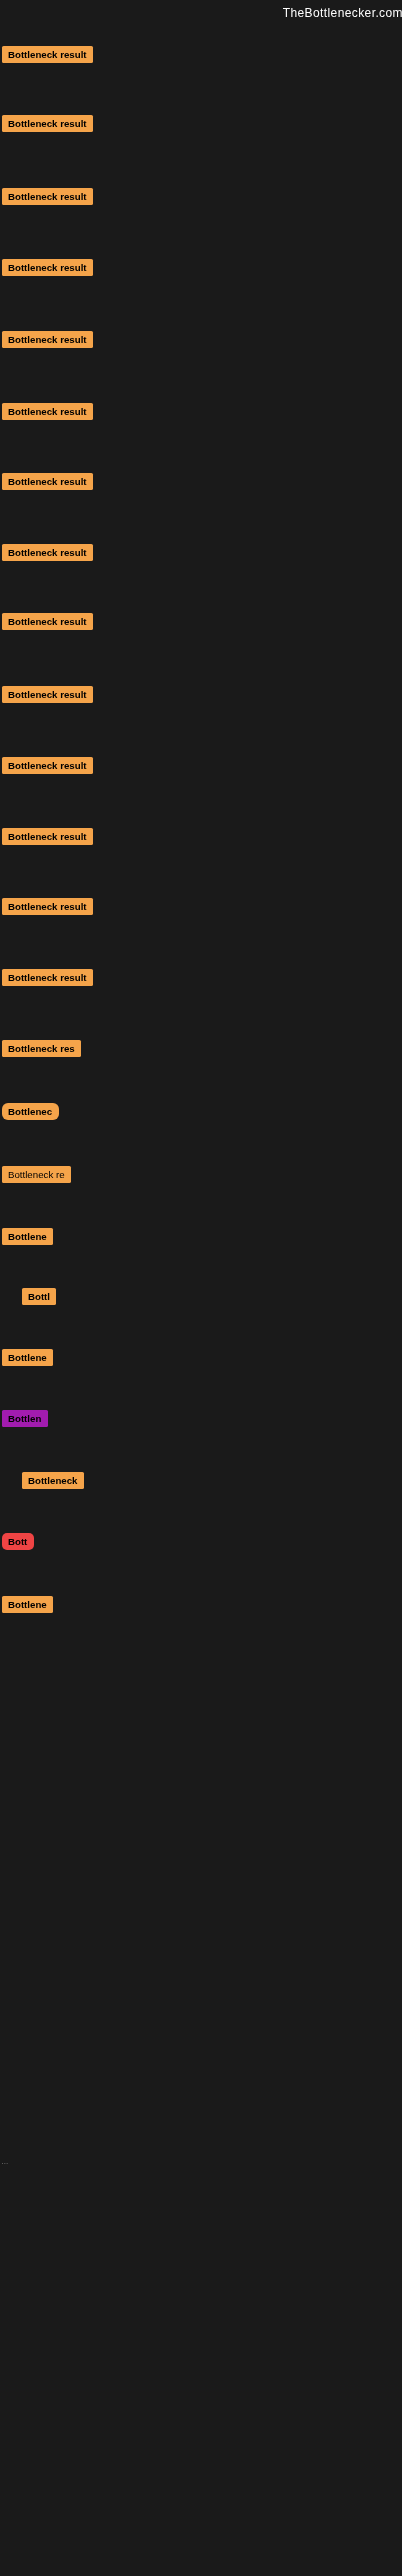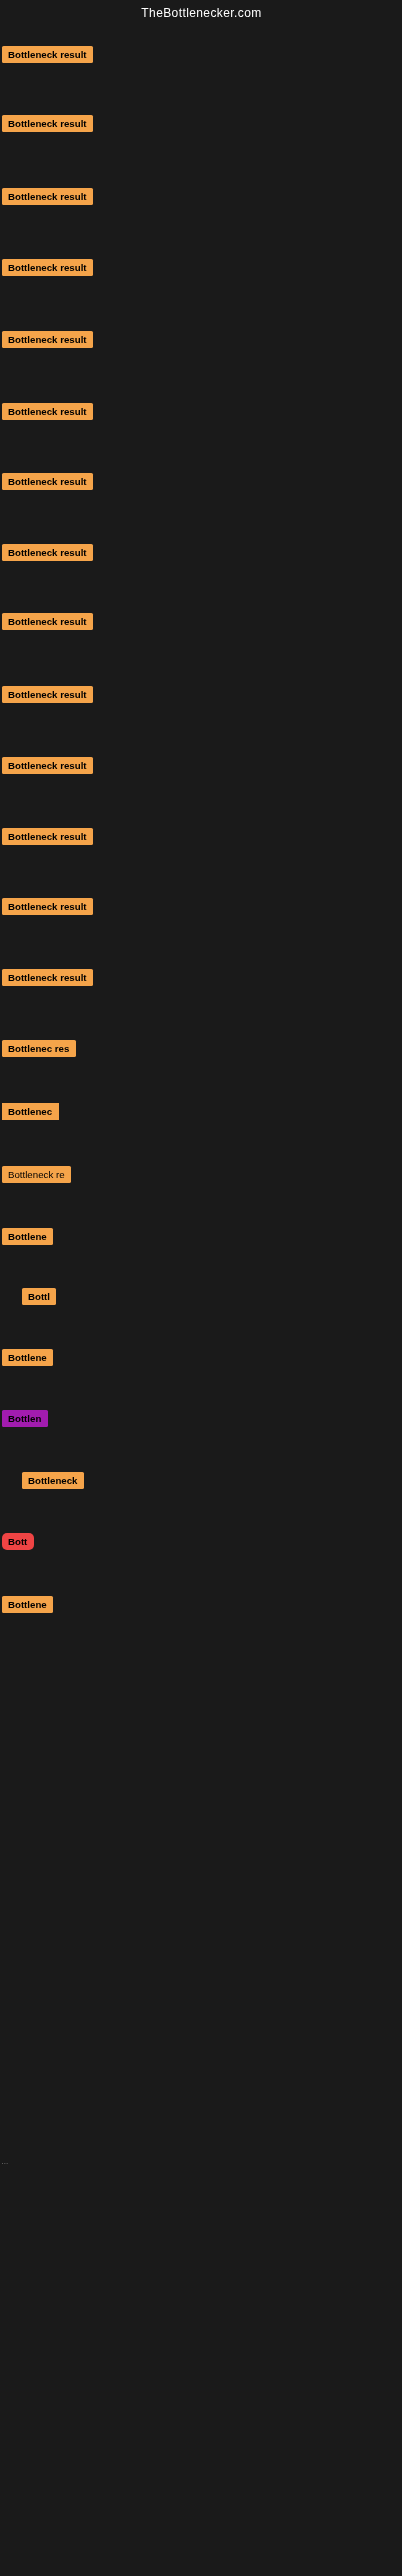--- a/index.html
+++ b/index.html
@@ -10,21 +10,21 @@
 
     body {
       width: 403px;
       min-height: 2576px;
       background-color: #1a1a1a;
       font-family: Arial, sans-serif;
       position: relative;
     }
 
     .site-header {
-      text-align: center;
+      text-align: right;
       padding: 6.4px 0 9.7px 0;
       color: #ffffff;
       font-size: 12px;
       font-weight: normal;
       letter-spacing: 0.4px;
     }
   </style>
 </head>
 <body>
 
@@ -42,22 +42,22 @@
       <div style="position: absolute; top: 331px; left: 1.6px;"><span style="background-color: rgb(245, 164, 74); color: rgb(0, 0, 0); font-size: 9.7px; font-weight: bold; padding: 3.2px 6.4px; display: inline-block; border-radius: 1.6px; white-space: nowrap; overflow: hidden; max-width: 100px;">Bottleneck result</span></div>
       <div style="position: absolute; top: 403px; left: 1.6px;"><span style="background-color: rgb(245, 164, 74); color: rgb(0, 0, 0); font-size: 9.7px; font-weight: bold; padding: 3.2px 6.4px; display: inline-block; border-radius: 1.6px; white-space: nowrap; overflow: hidden; max-width: 100px;">Bottleneck result</span></div>
       <div style="position: absolute; top: 473px; left: 1.6px;"><span style="background-color: rgb(245, 164, 74); color: rgb(0, 0, 0); font-size: 9.7px; font-weight: bold; padding: 3.2px 6.4px; display: inline-block; border-radius: 1.6px; white-space: nowrap; overflow: hidden; max-width: 98px;">Bottleneck result</span></div>
       <div style="position: absolute; top: 544px; left: 1.6px;"><span style="background-color: rgb(245, 164, 74); color: rgb(0, 0, 0); font-size: 9.7px; font-weight: bold; padding: 3.2px 6.4px; display: inline-block; border-radius: 1.6px; white-space: nowrap; overflow: hidden; max-width: 98px;">Bottleneck result</span></div>
       <div style="position: absolute; top: 613px; left: 1.6px;"><span style="background-color: rgb(245, 164, 74); color: rgb(0, 0, 0); font-size: 9.7px; font-weight: bold; padding: 3.2px 6.4px; display: inline-block; border-radius: 1.6px; white-space: nowrap; overflow: hidden; max-width: 97px;">Bottleneck result</span></div>
       <div style="position: absolute; top: 686px; left: 1.6px;"><span style="background-color: rgb(245, 164, 74); color: rgb(0, 0, 0); font-size: 9.7px; font-weight: bold; padding: 3.2px 6.4px; display: inline-block; border-radius: 1.6px; white-space: nowrap; overflow: hidden; max-width: 97px;">Bottleneck result</span></div>
       <div style="position: absolute; top: 757px; left: 1.6px;"><span style="background-color: rgb(245, 164, 74); color: rgb(0, 0, 0); font-size: 9.7px; font-weight: bold; padding: 3.2px 6.4px; display: inline-block; border-radius: 1.6px; white-space: nowrap; overflow: hidden; max-width: 95px;">Bottleneck result</span></div>
       <div style="position: absolute; top: 828px; left: 1.6px;"><span style="background-color: rgb(245, 164, 74); color: rgb(0, 0, 0); font-size: 9.7px; font-weight: bold; padding: 3.2px 6.4px; display: inline-block; border-radius: 1.6px; white-space: nowrap; overflow: hidden; max-width: 95px;">Bottleneck result</span></div>
       <div style="position: absolute; top: 898px; left: 1.6px;"><span style="background-color: rgb(245, 164, 74); color: rgb(0, 0, 0); font-size: 9.7px; font-weight: bold; padding: 3.2px 6.4px; display: inline-block; border-radius: 1.6px; white-space: nowrap; overflow: hidden; max-width: 93px;">Bottleneck result</span></div>
       <div style="position: absolute; top: 969px; left: 1.6px;"><span style="background-color: rgb(245, 164, 74); color: rgb(0, 0, 0); font-size: 9.7px; font-weight: bold; padding: 3.2px 6.4px; display: inline-block; border-radius: 1.6px; white-space: nowrap; overflow: hidden; max-width: 93px;">Bottleneck result</span></div>
-      <div style="position: absolute; top: 1040px; left: 1.6px;"><span style="background-color: rgb(245, 164, 74); color: rgb(0, 0, 0); font-size: 9.7px; font-weight: bold; padding: 3.2px 6.4px; display: inline-block; border-radius: 1.6px; white-space: nowrap; overflow: hidden; max-width: 81px;">Bottlenec res</span></div>
-      <div style="position: absolute; top: 1103px; left: 1.6px;"><span style="background-color: rgb(245, 164, 74); color: rgb(0, 0, 0); font-size: 9.7px; font-weight: bold; padding: 3.2px 6.4px; display: inline-block; border-radius: 0; white-space: nowrap; overflow: hidden; max-width: 58px;">Bottlenec</span></div>
+      <div style="position: absolute; top: 1040px; left: 1.6px;"><span style="background-color: rgb(245, 164, 74); color: rgb(0, 0, 0); font-size: 9.7px; font-weight: bold; padding: 3.2px 6.4px; display: inline-block; border-radius: 1.6px; white-space: nowrap; overflow: hidden; max-width: 81px;">Bottleneck res</span></div>
+      <div style="position: absolute; top: 1103px; left: 1.6px;"><span style="background-color: rgb(245, 164, 74); color: rgb(0, 0, 0); font-size: 9.7px; font-weight: bold; padding: 3.2px 6.4px; display: inline-block; border-radius: 6px; white-space: nowrap; overflow: hidden; max-width: 58px;">Bottlenec</span></div>
       <div style="position: absolute; top: 1166px; left: 1.6px;"><span style="background-color: rgb(245, 164, 74); color: rgb(0, 0, 0); font-size: 9.7px; font-weight: normal; padding: 3.2px 6.4px; display: inline-block; border-radius: 1.6px; white-space: nowrap; overflow: hidden; max-width: 72px;">Bottleneck re</span></div>
       <div style="position: absolute; top: 1228px; left: 1.6px;"><span style="background-color: rgb(245, 164, 74); color: rgb(0, 0, 0); font-size: 9.7px; font-weight: bold; padding: 3.2px 6.4px; display: inline-block; border-radius: 1.6px; white-space: nowrap; overflow: hidden; max-width: 53px;">Bottlene</span></div>
       <div style="position: absolute; top: 1288px; left: 1.6px;"><span style="background-color: rgb(245, 164, 74); color: rgb(0, 0, 0); font-size: 9.7px; font-weight: bold; padding: 3.2px 6.4px; display: inline-block; border-radius: 1.6px; white-space: nowrap; overflow: hidden; max-width: 37px; margin-left: 20px;">Bottl</span></div>
       <div style="position: absolute; top: 1349px; left: 1.6px;"><span style="background-color: rgb(245, 164, 74); color: rgb(0, 0, 0); font-size: 9.7px; font-weight: bold; padding: 3.2px 6.4px; display: inline-block; border-radius: 1.6px; white-space: nowrap; overflow: hidden; max-width: 52px;">Bottlene</span></div>
       <div style="position: absolute; top: 1410px; left: 1.6px;"><span style="background-color: #a21caf; color: rgb(0, 0, 0); font-size: 9.7px; font-weight: bold; padding: 3.2px 6.4px; display: inline-block; border-radius: 1.6px; white-space: nowrap; overflow: hidden; max-width: 47px;">Bottlen</span></div>
       <div style="position: absolute; top: 1472px; left: 1.6px; padding-left: 20px;"><span style="background-color: rgb(245, 164, 74); color: rgb(0, 0, 0); font-size: 9.7px; font-weight: bold; padding: 3.2px 6.4px; display: inline-block; border-radius: 1.6px; white-space: nowrap; overflow: hidden; max-width: 63px;">Bottleneck</span></div>
       <div style="position: absolute; top: 1533px; left: 1.6px;"><span style="background-color: #ef4444; color: rgb(0, 0, 0); font-size: 9.7px; font-weight: bold; padding: 3.2px 6.4px; display: inline-block; border-radius: 5px; white-space: nowrap; overflow: hidden; max-width: 32px;">Bott</span></div>
       <div style="position: absolute; top: 1596px; left: 1.6px;"><span style="background-color: rgb(245, 164, 74); color: rgb(0, 0, 0); font-size: 9.7px; font-weight: bold; padding: 3.2px 6.4px; display: inline-block; border-radius: 1.6px; white-space: nowrap; overflow: hidden; max-width: 52px;">Bottlene</span></div>
     </div>
 

